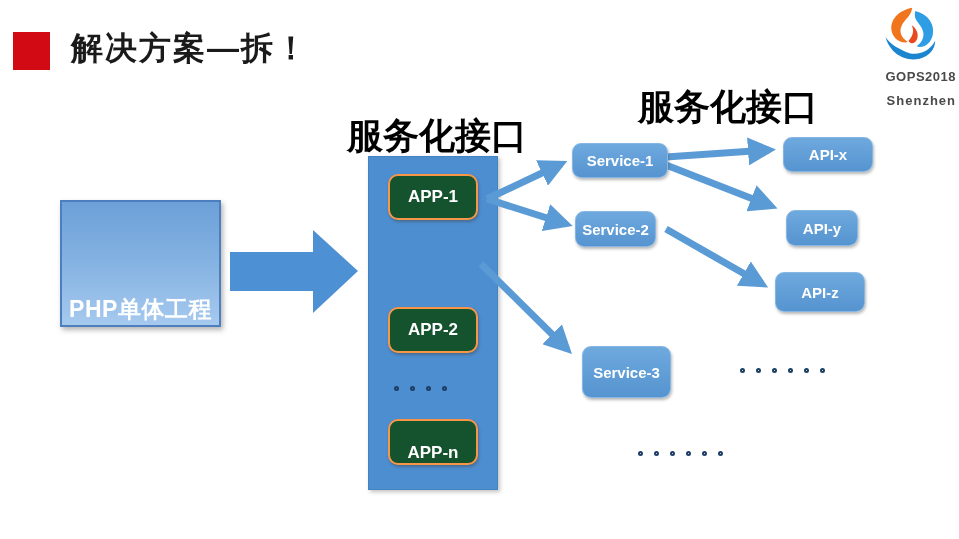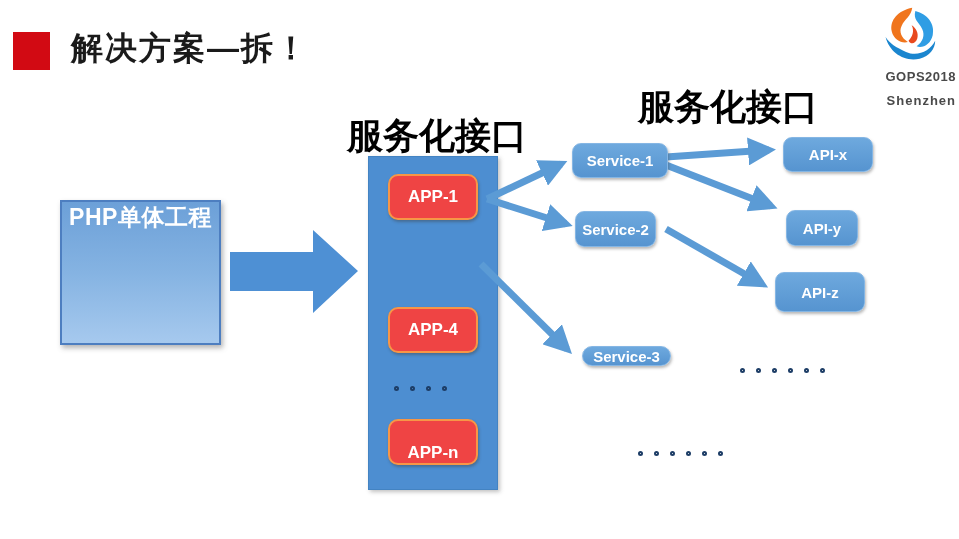--- a/index.html
+++ b/index.html
@@ -57,25 +57,25 @@
     color: #000;
     white-space: nowrap;
   }
   .apps-label     { left: 347px; top: 112px; }
   .services-label { left: 638px; top: 83px; }
 
   
   .monolith {
     position: absolute;
     left: 60px; top: 200px;
-    width: 161px; height: 145px;
+    width: 161px; height: 127px;
     background: linear-gradient(180deg, #6ca0d8 0%, #85b3e2 50%, #a6c9ee 100%);
     border: 2px solid #4d7ec0;
     box-shadow: 2px 3px 5px rgba(90,90,90,.45);
-    display: flex; align-items: flex-start; justify-content: center;
+    display: flex; align-items: flex-end; justify-content: center;
     z-index: 3;
   }
   .monolith span {
     color: #fff; font-size: 23px; font-weight: bold; letter-spacing: .5px;
     white-space: nowrap;
   }
 
   
   .apps-column {
     position: absolute;
@@ -83,21 +83,21 @@
     width: 130px; height: 334px;
     background: #4d8ed1;
     border: 1px solid #4383c2;
     box-shadow: 2px 2px 4px rgba(80,80,80,.35);
     z-index: 1;
   }
   .app-box {
     position: absolute;
     left: 19px;
     width: 90px; height: 46px;
-    background: #ef4444;
+    background: #14532d;
     border: 2px solid #f79646;
     border-radius: 10px;
     box-shadow: 1px 2px 3px rgba(60,60,60,.4);
     display: flex; align-items: center; justify-content: center;
     color: #fff; font-size: 17px; font-weight: bold;
   }
   .app-1 { top: 17px; }
   .app-2 { top: 84px; }
   .app-3 { top: 150px; }
   .app-n { top: 262px; align-items: flex-end; }
@@ -109,21 +109,21 @@
     color: #fff; font-size: 15px; font-weight: bold;
     border-radius: 9px;
     background: linear-gradient(180deg, #6ea9de 0%, #5694d0 100%);
     border: 1px solid #85b6e4;
     box-shadow: 1px 2px 3px rgba(80,80,80,.4);
     z-index: 3;
     white-space: nowrap;
   }
   .service-1 { left: 572px; top: 143px; width: 96px; height: 35px; }
   .service-2 { left: 575px; top: 211px; width: 81px; height: 36px; }
-  .service-3 { left: 582px; top: 346px; width: 89px; height: 20px; border-radius: 13px; }
+  .service-3 { left: 582px; top: 346px; width: 89px; height: 52px; }
   .api-x     { left: 783px; top: 137px; width: 90px; height: 35px; justify-content: center; }
   .api-y     { left: 786px; top: 210px; width: 72px; height: 36px; }
   .api-z     { left: 775px; top: 272px; width: 90px; height: 40px; }
 
   
   .overlay {
     position: absolute; left: 0; top: 0;
     width: 959px; height: 539px;
     z-index: 2;
     pointer-events: none;
@@ -180,21 +180,21 @@
     <line x1="666" y1="157" x2="769" y2="150" stroke="#5b9bd5" stroke-width="7" marker-end="url(#ah)"></line>
     <line x1="666" y1="165" x2="771" y2="206" stroke="#5b9bd5" stroke-width="7" marker-end="url(#ah)"></line>
     <line x1="666" y1="229" x2="762" y2="284" stroke="#5b9bd5" stroke-width="7" marker-end="url(#ah)"></line>
   </svg>
 
   <div class="apps-column">
     <div class="app-box app-1">
       <span>APP-1</span>
     </div>
     <div class="app-box app-3">
-      <span>APP-4</span>
+      <span>APP-2</span>
     </div>
     <div class="app-box app-n">
       <span>APP-n</span>
     </div>
   </div>
   <div class="dots dots-apps">
     <span class="dot"></span>
       <span class="dot"></span>
       <span class="dot"></span>
       <span class="dot"></span>

